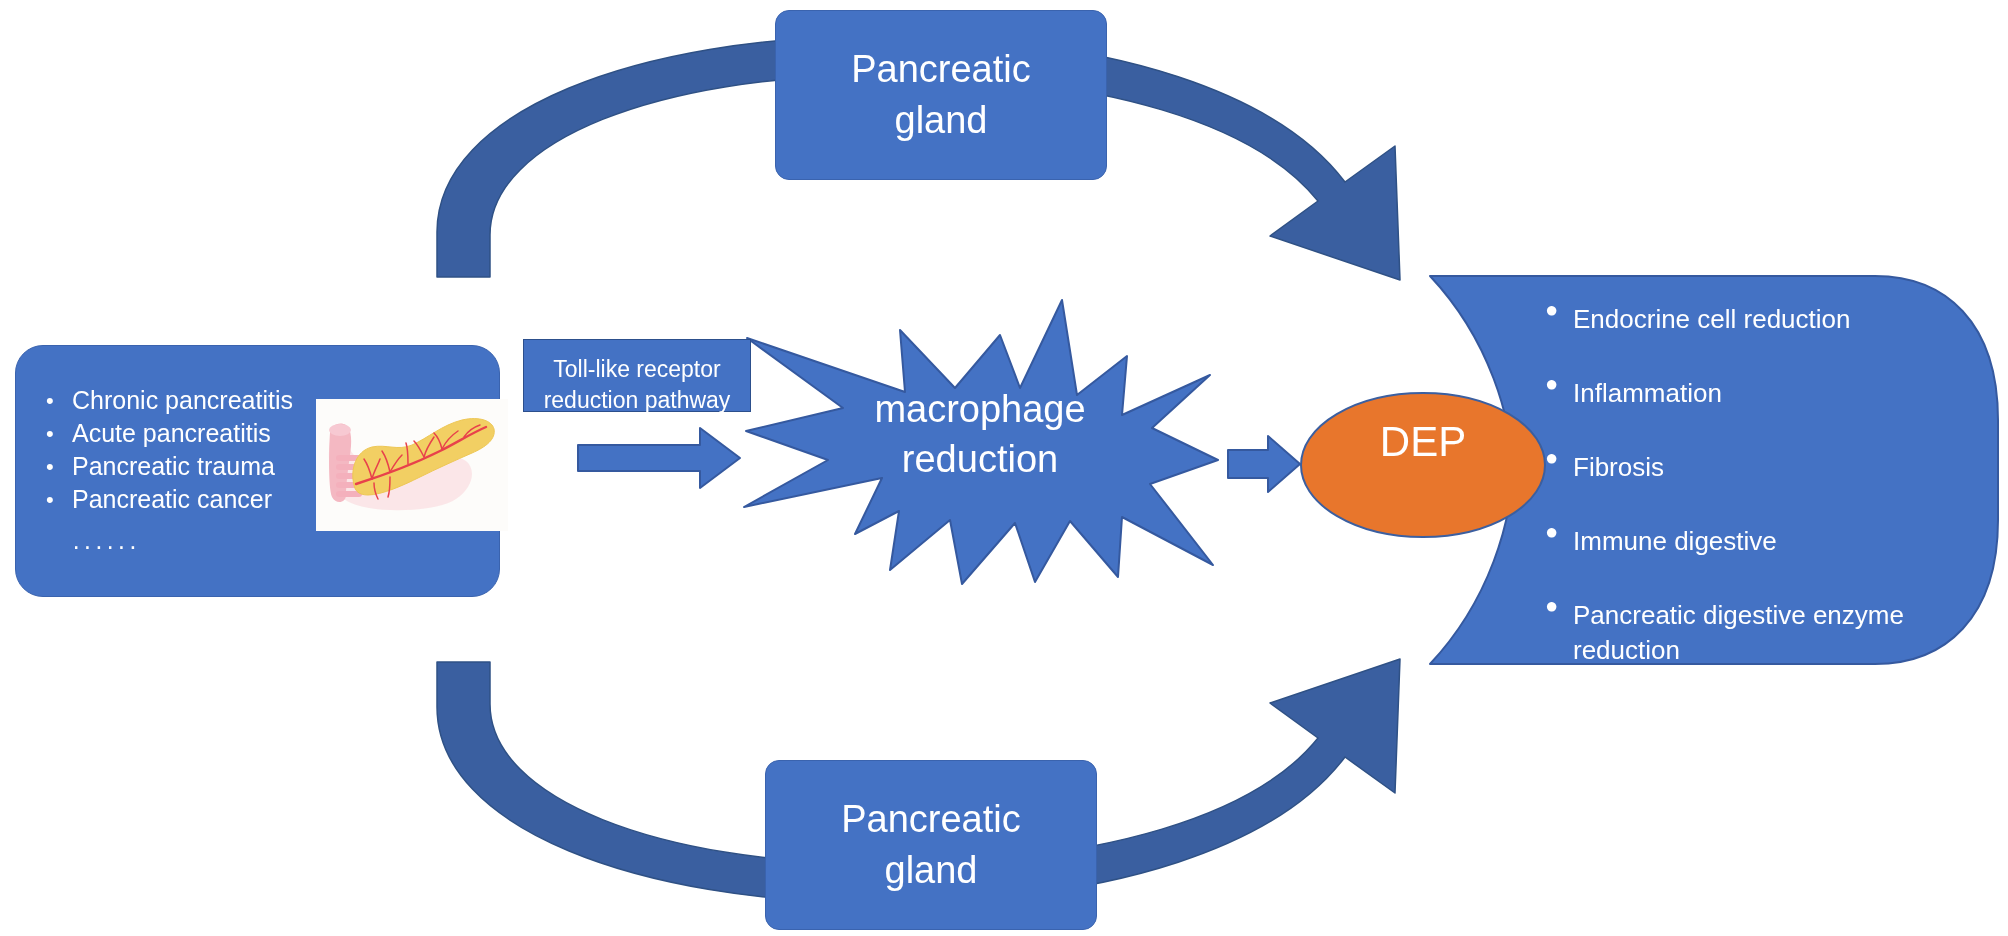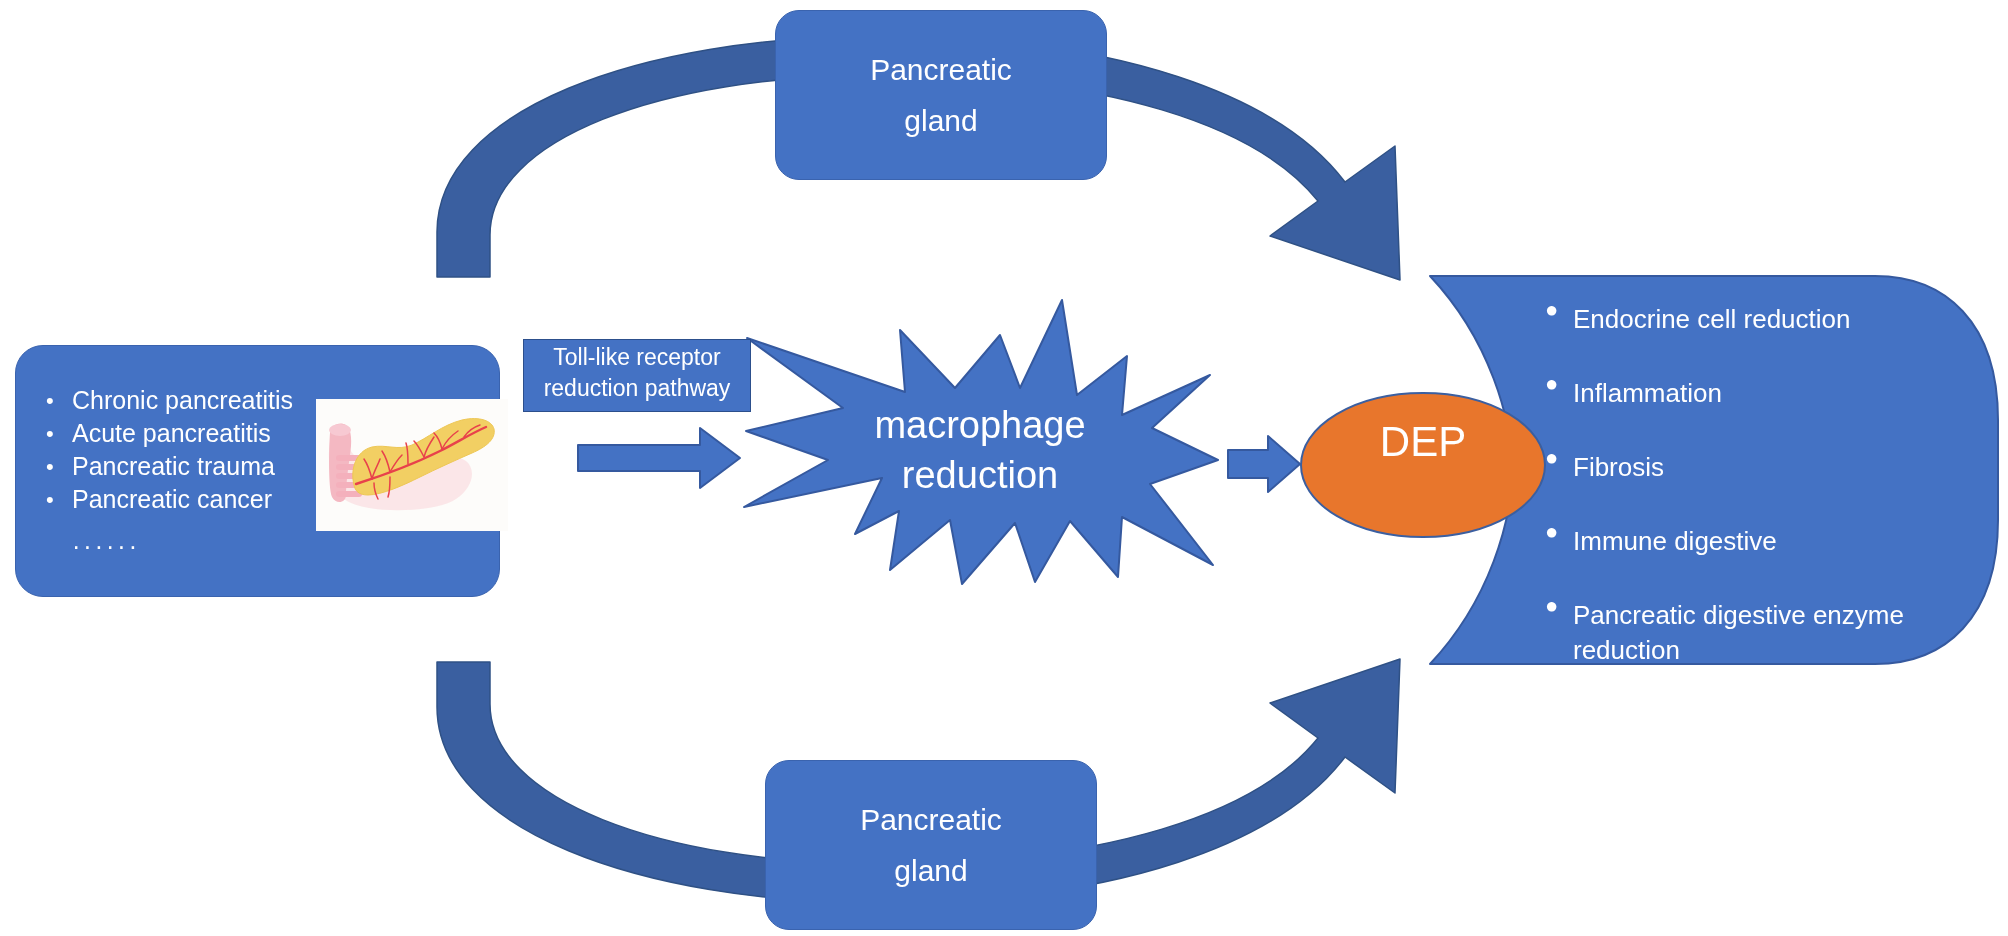--- a/index.html
+++ b/index.html
@@ -83,51 +83,51 @@
     top: 339px;
     width: 228px;
     height: 73px;
     background: #4472C4;
     border: 1px solid #2c4f8c;
     box-sizing: border-box;
     color: #ffffff;
     font-size: 23px;
     line-height: 31px;
     text-align: center;
-    padding-top: 2px;
+    padding-top: 14px;
     box-sizing: border-box;
   }
 
   
   .gland-box {
     position: absolute;
     background: #4472C4;
     border: 1px solid #3a63ae;
-    border-radius: 24px;
-    color: #ffffff;
-    font-size: 30px;
+    border-radius: 14px;
+    color: #ffffff;
+    font-size: 38px;
     line-height: 51px;
     text-align: center;
     display: flex;
     align-items: center;
     justify-content: center;
     box-sizing: border-box;
   }
   #gland-top {
     left: 775px; top: 10px; width: 332px; height: 170px;
   }
   #gland-bottom {
     left: 765px; top: 760px; width: 332px; height: 170px;
   }
 
   
   .star-label {
     position: absolute;
     left: 800px;
-    top: 400px;
+    top: 384px;
     width: 360px;
     text-align: center;
     color: #ffffff;
     font-size: 38px;
     line-height: 50px;
     pointer-events: none;
   }
 
   
   .dep-label {

